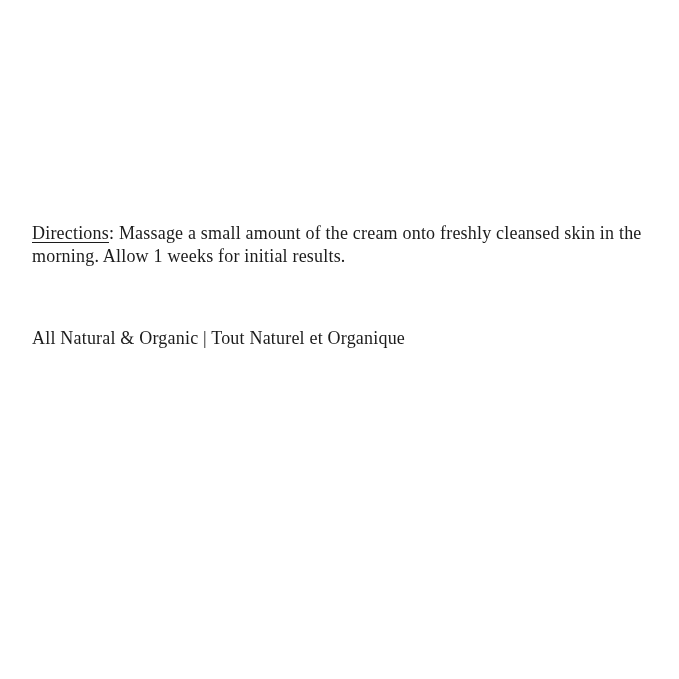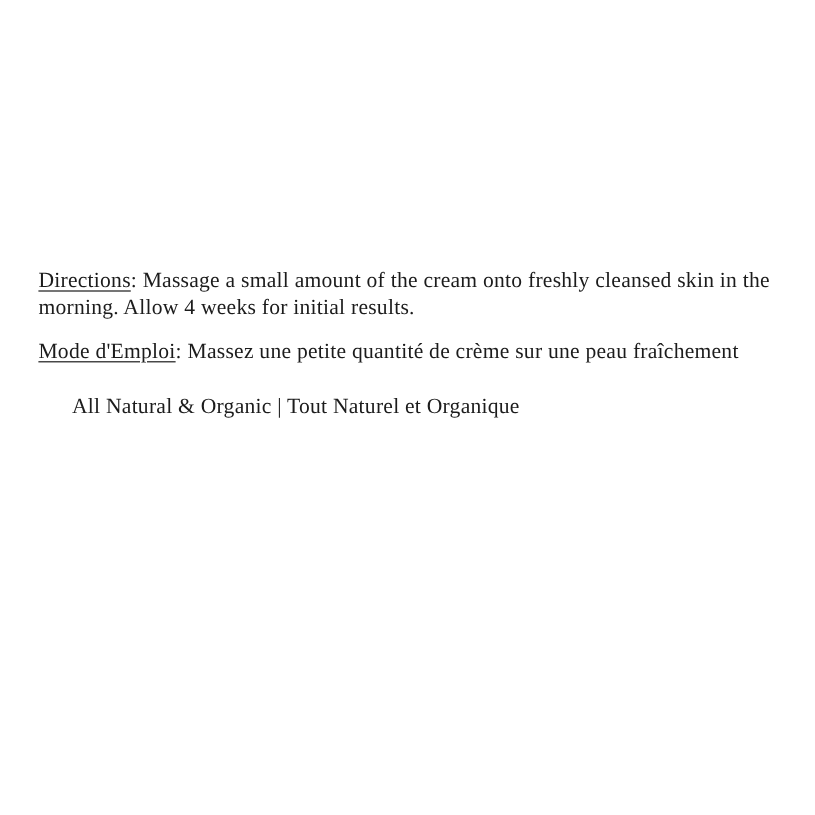--- a/index.html
+++ b/index.html
@@ -35,32 +35,31 @@
     white-space: nowrap;
   }
   .u {
     text-decoration: underline;
     text-underline-offset: 3px;
     text-decoration-thickness: 1px;
   }
   .footer-line {
     margin-top: 23px;
     white-space: nowrap;
-    margin-left: 28px;
   }
 </style>
 </head>
 <body>
 
 <div class="label-block">
 
   <p class="para">
     <span class="line"><span class="u">Directions</span><span>: Massage a small amount of the cream onto freshly cleansed skin in the</span></span><br>
-    <span class="line">morning. Allow 4 weeks for initial results.</span>
+    <span class="line">morning. Allow 1 weeks for initial results.</span>
   </p>
 
   <p class="para">
-    <span class="line"><span class="u">Mode d'Emploi</span><span>: Massez une petite quantité de crème sur une peau fraîchement</span></span><br>
+    <br>
   </p>
 
   <div class="footer-line">All Natural &amp; Organic | Tout Naturel et Organique</div>
 
 </div>
 
 </body></html>

